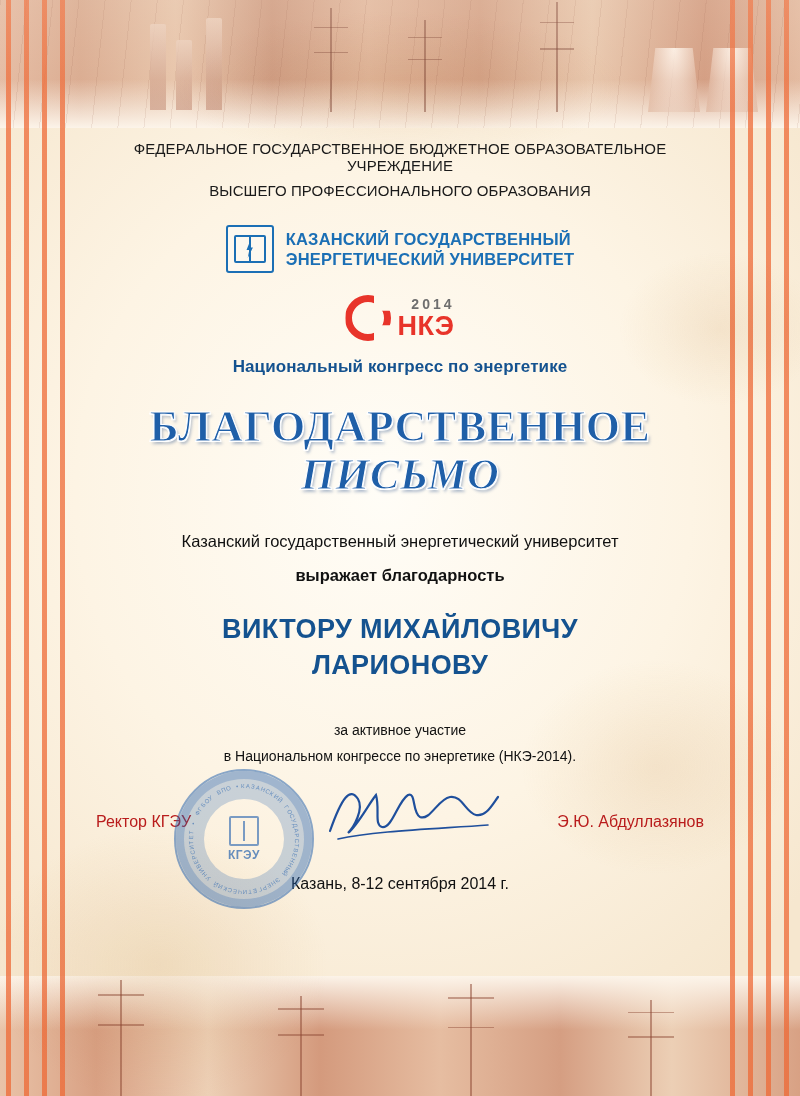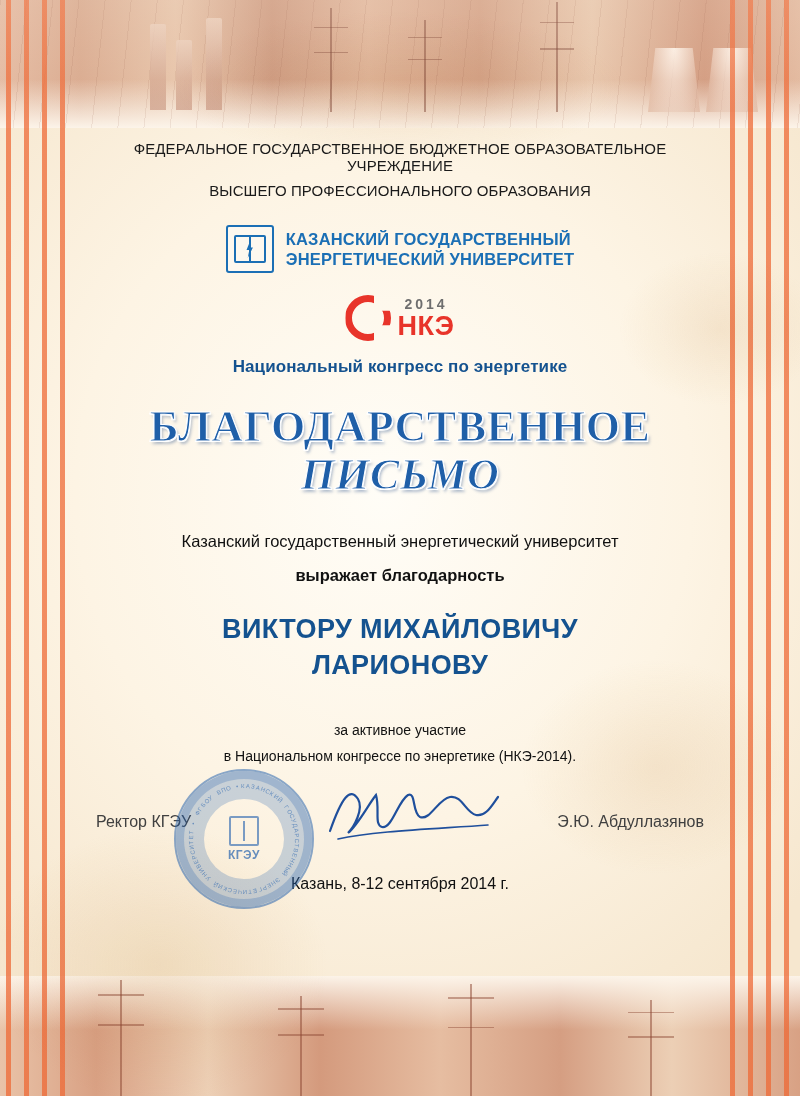--- a/index.html
+++ b/index.html
@@ -224,21 +224,21 @@
     flex: none;
     position: relative;
   }
   .nke-e .ring {
     position: absolute; inset: 0;
     border: 7px solid #e8342a;
     border-radius: 50%;
     clip-path: polygon(0 0, 62% 0, 62% 34%, 100% 34%, 100% 66%, 62% 66%, 62% 100%, 0 100%);
   }
   .nke-text {
-    text-align: center;
+    text-align: right;
     line-height: 1;
   }
   .nke-year {
     color: #6e6e6e;
     font-size: 14px;
     letter-spacing: 3px;
     font-weight: bold;
     display: block;
     margin-bottom: 2px;
   }
@@ -305,21 +305,21 @@
 
   
   .sig-row {
     margin-top: 44px;
     display: flex;
     align-items: center;
     justify-content: space-between;
     position: relative;
   }
   .sig-left, .sig-right {
-    color: #404040;
+    color: #b91c1c;
     font-size: 16px;
   }
 
   
   .stamp {
     position: absolute;
     left: 78px;
     top: -44px;
     width: 136px;
     height: 136px;

